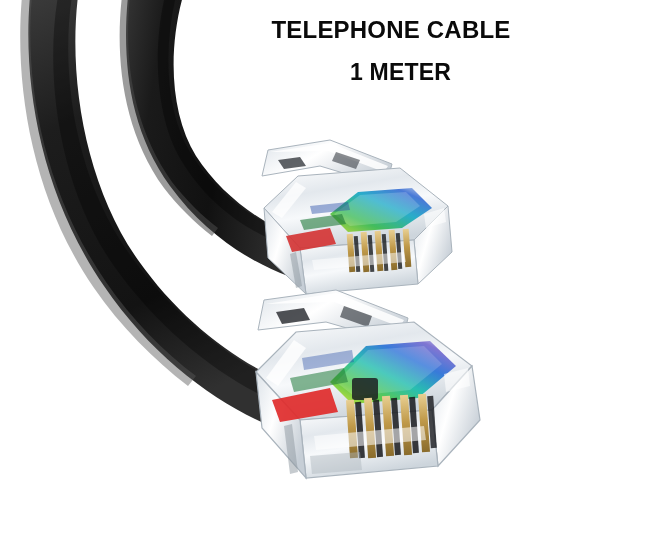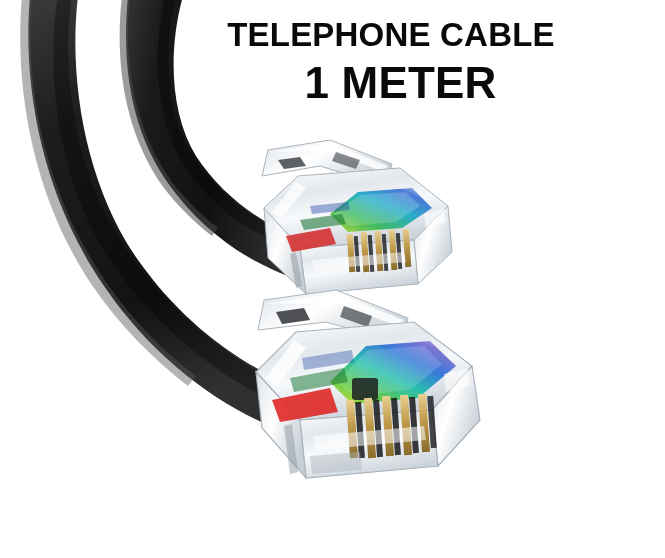--- a/index.html
+++ b/index.html
@@ -32,27 +32,27 @@
     color: #0a0a0a;
     font-weight: bold;
     font-family: "Liberation Sans", sans-serif;
     letter-spacing: 0.2px;
     line-height: 1;
     white-space: nowrap;
     user-select: none;
   }
   #title-line-1 {
     top: 18px;
-    font-size: 33px;
+    font-size: 24px;
     padding-left: 117px;
     box-sizing: border-box;
   }
   #title-line-2 {
     top: 61px;
-    font-size: 44px;
+    font-size: 23px;
     padding-left: 136px;
     box-sizing: border-box;
   }
 </style>
 </head>
 <body>
 
 <div id="product-image">
 
   <svg id="scene" viewBox="0 0 665 558" xmlns="http://www.w3.org/2000/svg">

